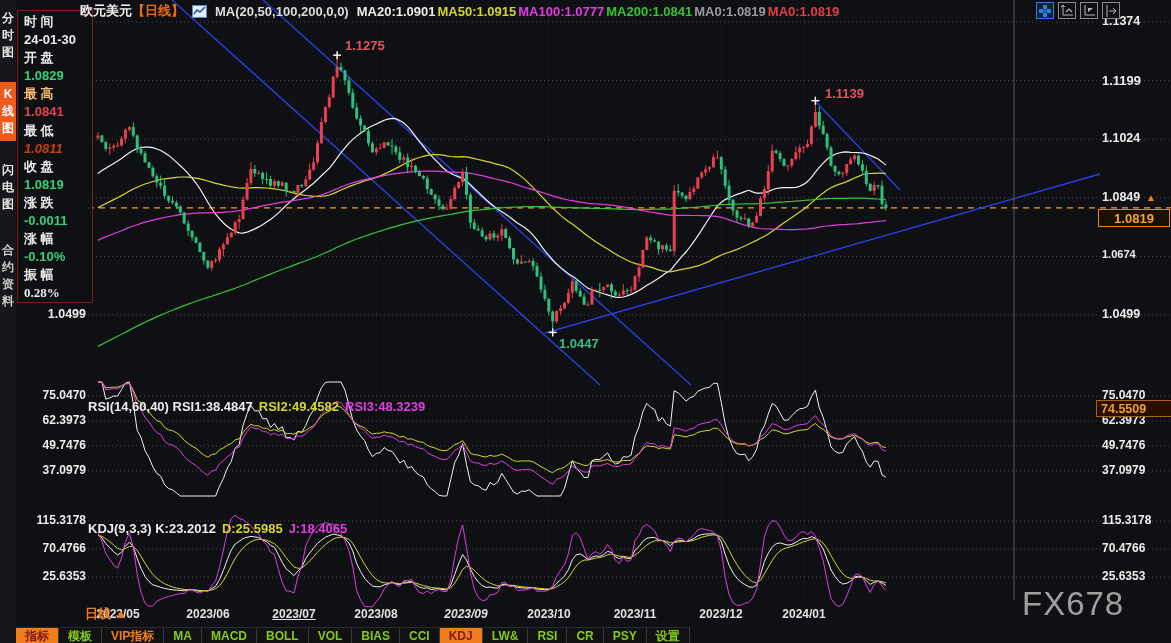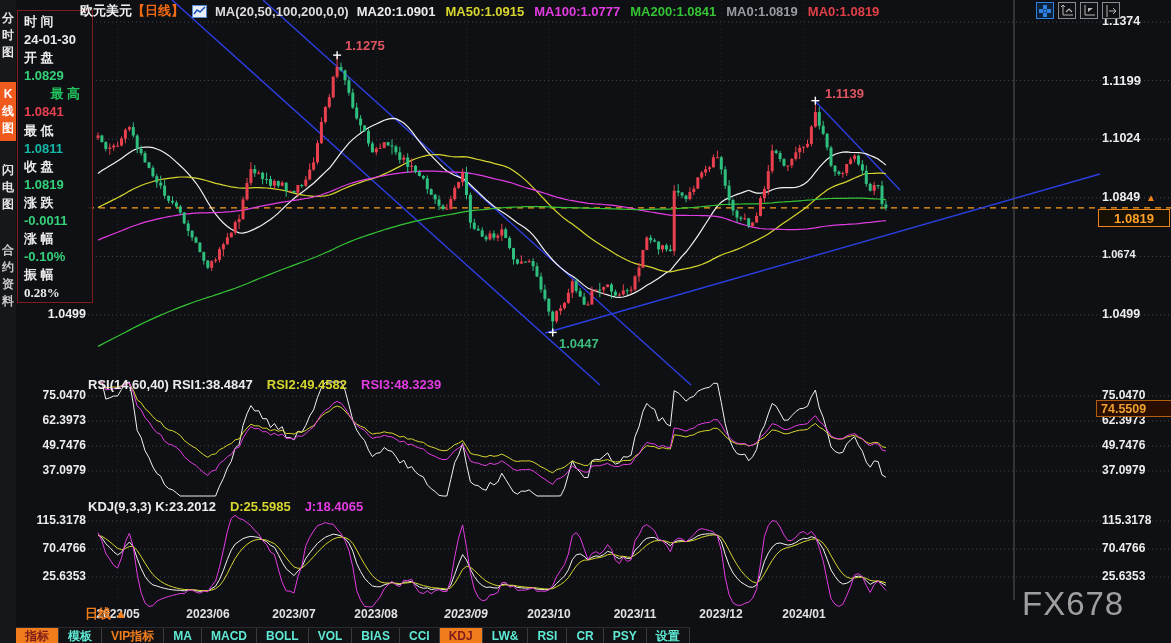--- a/index.html
+++ b/index.html
@@ -14,33 +14,33 @@
   .vtab.dim{color:#c9c9c9;}
   #info-panel{position:absolute;left:17px;top:10px;width:76px;height:293px;z-index:5;
     background:rgba(15,16,20,0.88);border:1px solid #7f1d1d;padding:2px 12px 0 6px;box-sizing:border-box;}
   .iline{font:700 13px "Liberation Sans","DejaVu Sans",sans-serif;line-height:18.1px;white-space:nowrap;}
   #main-header{position:absolute;left:80px;top:3px;height:16px;display:flex;align-items:center;gap:8px;z-index:6;
     font:700 13px "Liberation Sans","DejaVu Sans",sans-serif;white-space:nowrap;}
   .mseg{font:700 13px "Liberation Sans","DejaVu Sans",sans-serif;}
   #icon-row{position:absolute;left:1036px;top:2px;z-index:6;display:flex;gap:4px;}
   .tbtn{width:18px;height:17px;border:1px solid #8a8a90;box-sizing:border-box;display:flex;align-items:center;justify-content:center;cursor:pointer;background:#101114;}
   .tbtn.active{border-color:#2d7fe0;background:#0d2238;}
-  #rsi-header,#kdj-header{position:absolute;left:88px;display:flex;gap:14px;z-index:4;
-    font:700 13px "Liberation Sans","DejaVu Sans",sans-serif;white-space:nowrap;}
+  #rsi-header,#kdj-header{position:absolute;left:88px;display:flex;gap:6px;z-index:4;
+    font:700 13px "Liberation Sans","DejaVu Sans",sans-serif;white-space:nowrap;margin-top:22px;}
   #price-badge{position:absolute;left:1098px;top:209px;width:72px;height:18px;z-index:5;border:1px solid #f08418;
     background:#161005;color:#ffa228;font:700 13px "Liberation Sans","DejaVu Sans",sans-serif;
     display:flex;align-items:center;justify-content:center;box-sizing:border-box;}
   #price-arrow{position:absolute;left:1146px;top:193px;color:#f08418;font-size:10px;z-index:5;line-height:10px;}
   #rsi-badge{position:absolute;left:1096px;top:400px;width:76px;height:17px;z-index:5;border:1px solid #b06010;
     background:#2a0f00;color:#f0a030;font:700 12.5px "Liberation Sans","DejaVu Sans",sans-serif;
     display:flex;align-items:center;padding-left:4px;box-sizing:border-box;}
   #period-label{position:absolute;left:85px;top:605px;color:#f07c1c;font:700 13px "Liberation Sans","DejaVu Sans",sans-serif;z-index:4;cursor:pointer;}
   #toolbar{position:absolute;left:16px;top:627px;height:16px;display:flex;z-index:4;background:#121215;border-top:1px solid #2c2c30;}
   .tbbtn{height:16px;padding:0 9px;display:flex;align-items:center;justify-content:center;
-    font:700 12px "Liberation Sans","DejaVu Sans",sans-serif;color:#5eead4;border-right:1px solid #3a3a3e;cursor:pointer;white-space:nowrap;}
+    font:700 12px "Liberation Sans","DejaVu Sans",sans-serif;color:#84cc16;border-right:1px solid #3a3a3e;cursor:pointer;white-space:nowrap;}
   .tbbtn.active{background:#f07c1b;color:#7f1d1d;}
   .tbbtn.vip{color:#f07c1b;}
   #watermark{position:absolute;left:1022px;top:585px;z-index:2;color:#b9b9b9;opacity:.85;
     font:400 33px "Liberation Sans","DejaVu Sans",sans-serif;letter-spacing:1px;}
   .keypt{position:absolute;z-index:3;font:700 13px "Liberation Sans","DejaVu Sans",sans-serif;white-space:nowrap;}
   .datelbl{position:absolute;z-index:3;top:607px;width:70px;text-align:center;color:#e2e2e2;
     font:700 12px "Liberation Sans","DejaVu Sans",sans-serif;}
 </style>
 </head>
 <body>
@@ -507,21 +507,21 @@
 <div id="main-header">
   <span class="mseg" style="color:#f2f2f2">欧元美元</span>
       <span class="mseg" style="color:#f46a12;margin-left:-8px">【日线】</span>
   <span style="display:inline-flex">
     <svg width="15" height="13" viewBox="0 0 15 13">
           <rect x="0.5" y="0.5" width="14" height="12" fill="#e8eef6" stroke="#5588cc"></rect>
           <polyline points="2,9 5,5 8,7 13,2" fill="none" stroke="#2255bb" stroke-width="1.6"></polyline>
         </svg>
   </span>
   <span class="mseg" style="color:#dddddd">MA(20,50,100,200,0,0)</span>
-  <span id="ma-values" style="display:flex;gap:10px">
+  <span id="ma-values" style="display:flex;gap:2px">
         <span class="mseg" style="color: rgb(236, 236, 236);">MA20:1.0901</span>
         <span class="mseg" style="color: rgb(214, 214, 46);">MA50:1.0915</span>
         <span class="mseg" style="color: rgb(226, 60, 226);">MA100:1.0777</span>
         <span class="mseg" style="color: rgb(53, 196, 53);">MA200:1.0841</span>
         <span class="mseg" style="color: rgb(154, 154, 162);">MA0:1.0819</span>
         <span class="mseg" style="color: rgb(224, 64, 72);">MA0:1.0819</span>
       </span>
 </div>
 
 <div id="icon-row">
@@ -562,24 +562,24 @@
           </g>
         </svg>
       </div>
     </div>
 
 <div id="info-panel">
       <div class="iline" style="color: rgb(236, 236, 236);">时 间</div>
       <div class="iline" style="color: rgb(236, 236, 236);">24-01-30</div>
       <div class="iline" style="color: rgb(236, 236, 236);">开 盘</div>
       <div class="iline" style="color: rgb(53, 208, 122);">1.0829</div>
-      <div class="iline" style="color: #22c55e; text-align: right;">最 高</div>
+      <div class="iline" style="color: #fdba74;">最 高</div>
       <div class="iline" style="color: rgb(232, 64, 80);">1.0841</div>
       <div class="iline" style="color: rgb(236, 236, 236);">最 低</div>
-      <div class="iline" style="color: #14b8a6;">1.0811</div>
+      <div class="iline" style="color: #c2410c; font-style: italic;">1.0811</div>
       <div class="iline" style="color: rgb(236, 236, 236);">收 盘</div>
       <div class="iline" style="color: rgb(53, 208, 122);">1.0819</div>
       <div class="iline" style="color: rgb(236, 236, 236);">涨 跌</div>
       <div class="iline" style="color: rgb(53, 208, 122);">-0.0011</div>
       <div class="iline" style="color: rgb(236, 236, 236);">涨 幅</div>
       <div class="iline" style="color: rgb(53, 208, 122);">-0.10%</div>
       <div class="iline" style="color: rgb(236, 236, 236);">振 幅</div>
       <div class="iline" style="color: rgb(236, 236, 236); font-family: Liberation Serif, serif;">0.28%</div>
     </div>
 
@@ -635,21 +635,21 @@
     <div class="lbl" style="left: 16px; width: 70px; top: 463px; text-align: right;">37.0979</div>
     <div class="lbl" style="left: 1102px; top: 463px;">37.0979</div>
     <div class="lbl" style="left: 16px; width: 70px; top: 513px; text-align: right;">115.3178</div>
     <div class="lbl" style="left: 1102px; top: 513px;">115.3178</div>
     <div class="lbl" style="left: 16px; width: 70px; top: 541px; text-align: right;">70.4766</div>
     <div class="lbl" style="left: 1102px; top: 541px;">70.4766</div>
     <div class="lbl" style="left: 16px; width: 70px; top: 569px; text-align: right;">25.6353</div>
     <div class="lbl" style="left: 1102px; top: 569px;">25.6353</div>
     <div class="datelbl" style="left: 83px;">2023/05</div>
     <div class="datelbl" style="left: 173px;">2023/06</div>
-    <div class="datelbl" style="left: 259px;">2023/07</div>
+    <div class="datelbl" style="left: 259px; text-decoration: underline;">2023/07</div>
     <div class="datelbl" style="left: 341px;">2023/08</div>
     <div class="datelbl" style="left: 431px; font-style: italic;">2023/09</div>
     <div class="datelbl" style="left: 514px;">2023/10</div>
     <div class="datelbl" style="left: 600px;">2023/11</div>
     <div class="datelbl" style="left: 686px;">2023/12</div>
     <div class="datelbl" style="left: 769px;">2024/01</div>
     <div class="keypt" style="left: 345px; top: 38px; color: rgb(224, 85, 96);">1.1275</div>
     <div class="keypt" style="left: 825px; top: 86px; color: rgb(224, 85, 96);">1.1139</div>
     <div class="keypt" style="left: 559px; top: 336px; color: rgb(61, 189, 125);">1.0447</div>
   </div>

